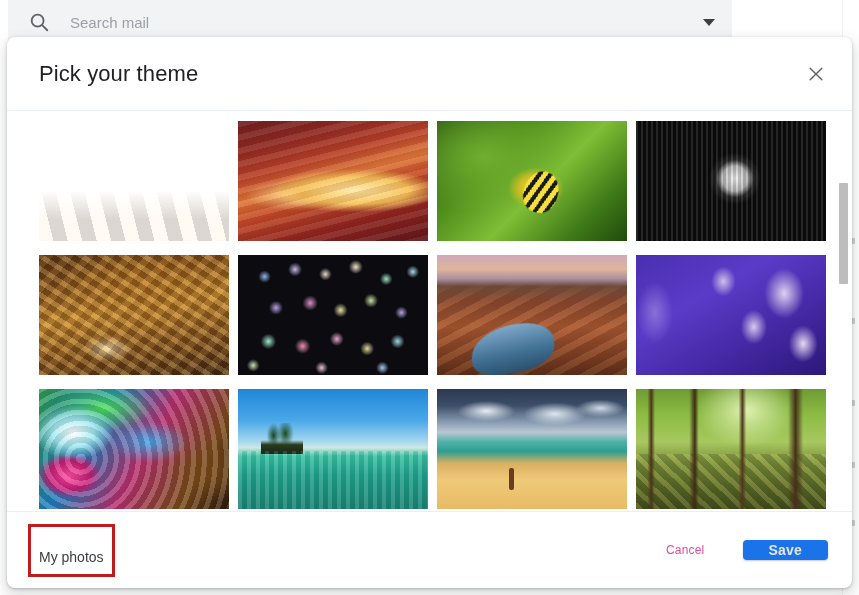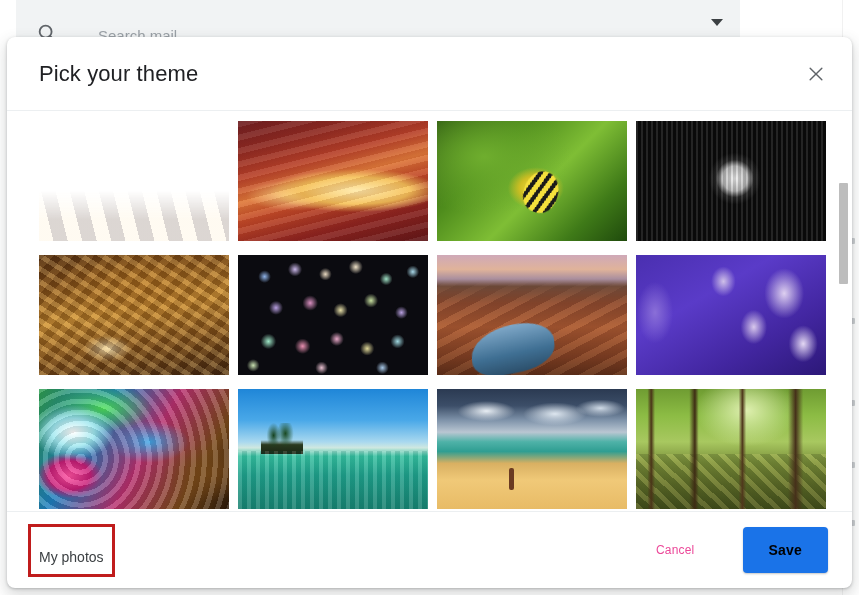--- a/index.html
+++ b/index.html
@@ -16,28 +16,27 @@
   #app {
     position: relative;
     width: 859px;
     height: 595px;
     background: #ffffff;
   }
 
   
   .searchbar {
     position: absolute;
-    left: 16px;
+    left: 8px;
     top: 0;
     width: 724px;
     height: 44px;
     background: #f1f3f4;
     display: flex;
-    align-items: flex-end;
-    gap: 20px;
+    align-items: center;
   }
   .search-icon {
     width: 22px;
     height: 22px;
     margin-left: 20px;
     margin-right: 20px;
     flex: 0 0 auto;
     color: #5f6368;
   }
   .search-input {
@@ -222,27 +221,27 @@
     background: transparent;
     border: none;
     padding: 10px 16px;
     cursor: pointer;
     font-family: "Liberation Sans", sans-serif;
     letter-spacing: .2px;
   }
   .btn-save {
     font-size: 14px;
     font-weight: bold;
-    color: #000000;
+    color: #e5e5e5;
     background: #1a73e8;
     border: none;
     border-radius: 4px;
     padding: 0 26px;
-    height: 46px;
-    margin-left: 32px;
+    height: 20px;
+    margin-left: 22px;
     cursor: pointer;
     font-family: "Liberation Sans", sans-serif;
     letter-spacing: .2px;
     box-shadow: 0 1px 2px rgba(60,64,67,.30);
   }
 
   
   .art { position:absolute; inset:0; }
 
   

